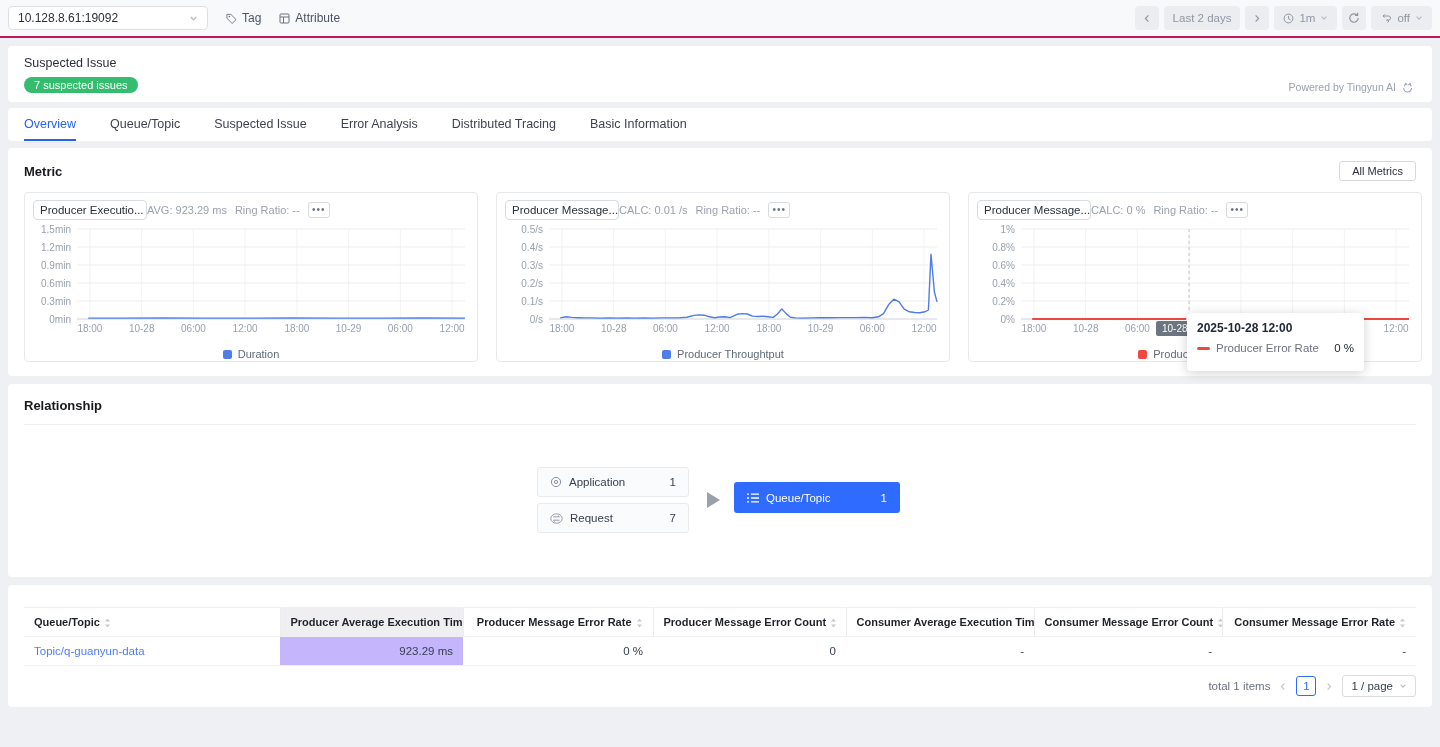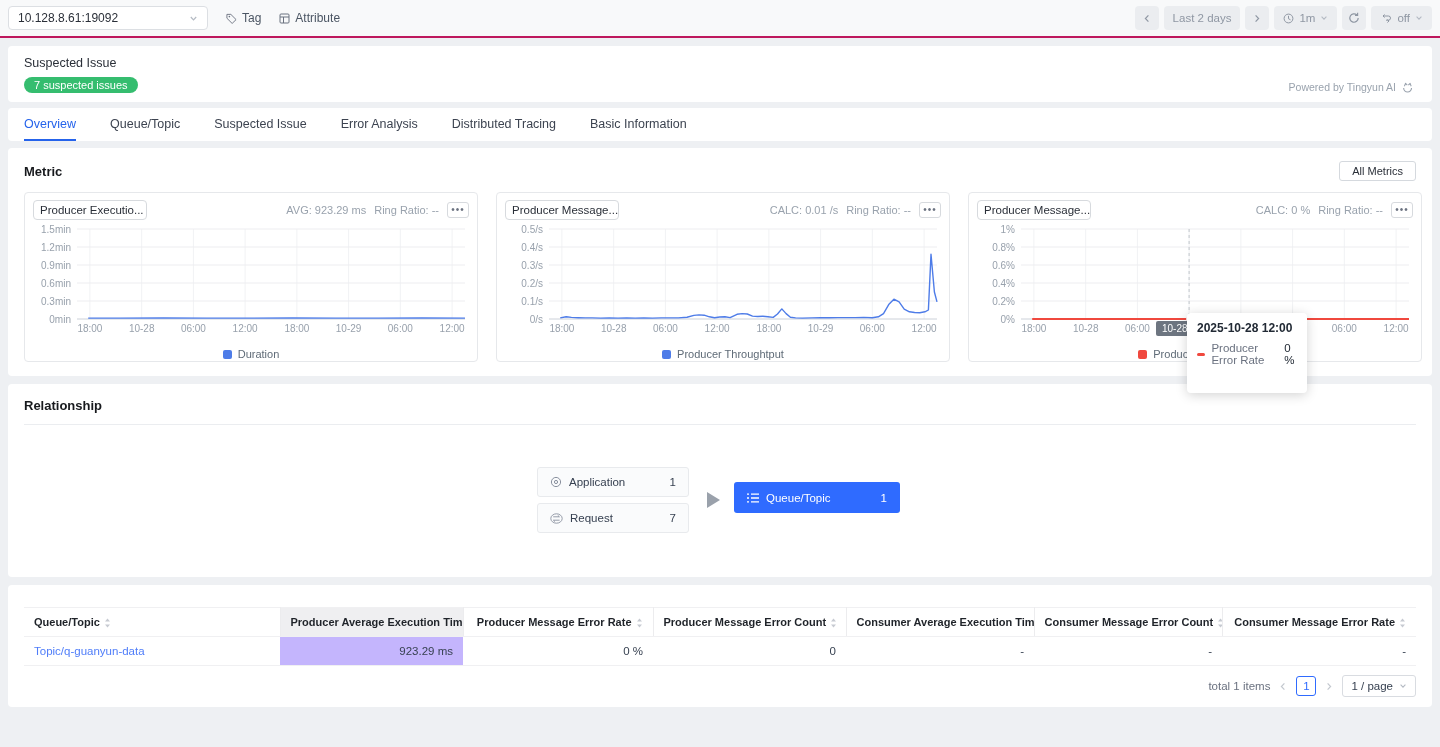--- a/index.html
+++ b/index.html
@@ -37,30 +37,30 @@
   .tab { display:flex; align-items:center; font-size:12.5px; color:#3c4350; border-bottom:2px solid transparent; cursor:pointer; }
   .tab.active { color:#2563eb; border-bottom-color:#2563eb;text-align:right; }
 
   
   .metric-card { margin-top:7px; padding:12px 16px 14px; }
   .metric-head { display:flex; justify-content:space-between; align-items:center; height:22px; }
   .sec-title { font-size:13px; font-weight:700; color:#17191d; }
   .all-metrics { border:1px solid #d5d9de; background:#fff; border-radius:3px; padding:3px 12px; font-size:11px; color:#2a2f38; cursor:pointer; }
   .charts-row { display:flex; gap:18px; margin-top:10px; }
   .chart-panel { flex:1; border:1px solid #e6e8eb; border-radius:4px; padding:6px 8px 8px; position:relative; height:170px; }
-  .cp-head { display:flex; align-items:center; justify-content:space-between; height:22px; }
+  .cp-head { display:flex; align-items:center; height:22px; }
   .metric-select { width:114px; height:20px; border:1px solid #d7dade; border-radius:4px; background:#fff; display:flex; align-items:center; justify-content:space-between; padding:0 6px; font-size:11.5px; color:#2a2f38; white-space:nowrap; overflow:hidden; cursor:pointer; }
   .cp-stats { display:flex; align-items:center; gap:8px; font-size:11px; color:#99a2ad; }
   .more-btn { border:1px solid #d7dade; border-radius:3px; background:#fff; width:22px; height:16px; display:flex; align-items:center; justify-content:center; font-size:10px; color:#6b7280; letter-spacing:1px; line-height:1; cursor:pointer; }
   .chart-svg-wrap { margin-top:2px; }
   .legend { height:14px; display:flex; align-items:center; justify-content:center; gap:6px; margin-top:2px; }
   .legend-sw { width:9px; height:9px; border-radius:2px; }
   .legend-lb { font-size:11px; color:#5f6b77; }
   .axis-pill { position:absolute; top:128px; background:rgba(97,105,117,.92); color:#fff; font-size:10px; line-height:15px; padding:0 6px; border-radius:2px; z-index:3; white-space:nowrap; }
-  .tooltip { position:absolute; left:218px; top:120px; width:120px; background:#fff; border-radius:4px; box-shadow:0 2px 12px rgba(0,0,0,.18); padding:8px 10px 27px; z-index:5; }
+  .tooltip { position:absolute; left:218px; top:120px; width:177px; background:#fff; border-radius:4px; box-shadow:0 2px 12px rgba(0,0,0,.18); padding:8px 10px 17px; z-index:5; }
   .tt-title { font-size:12px; font-weight:700; color:#222a35; }
   .tt-row { display:flex; align-items:center; gap:6px; margin-top:7px; }
   .tt-dash { width:13px; height:3px; border-radius:1.5px; }
   .tt-name { font-size:11.5px; color:#6b7280; }
   .tt-val { font-size:11.5px; color:#222a35; margin-left:auto; }
 
   
   .rel-card { margin-top:8px; padding:12px 16px 12px; }
   .rel-divider { border-bottom:1px solid #ebedf0; margin-top:10px; }
   .rel-diagram { position:relative; height:140px; }

